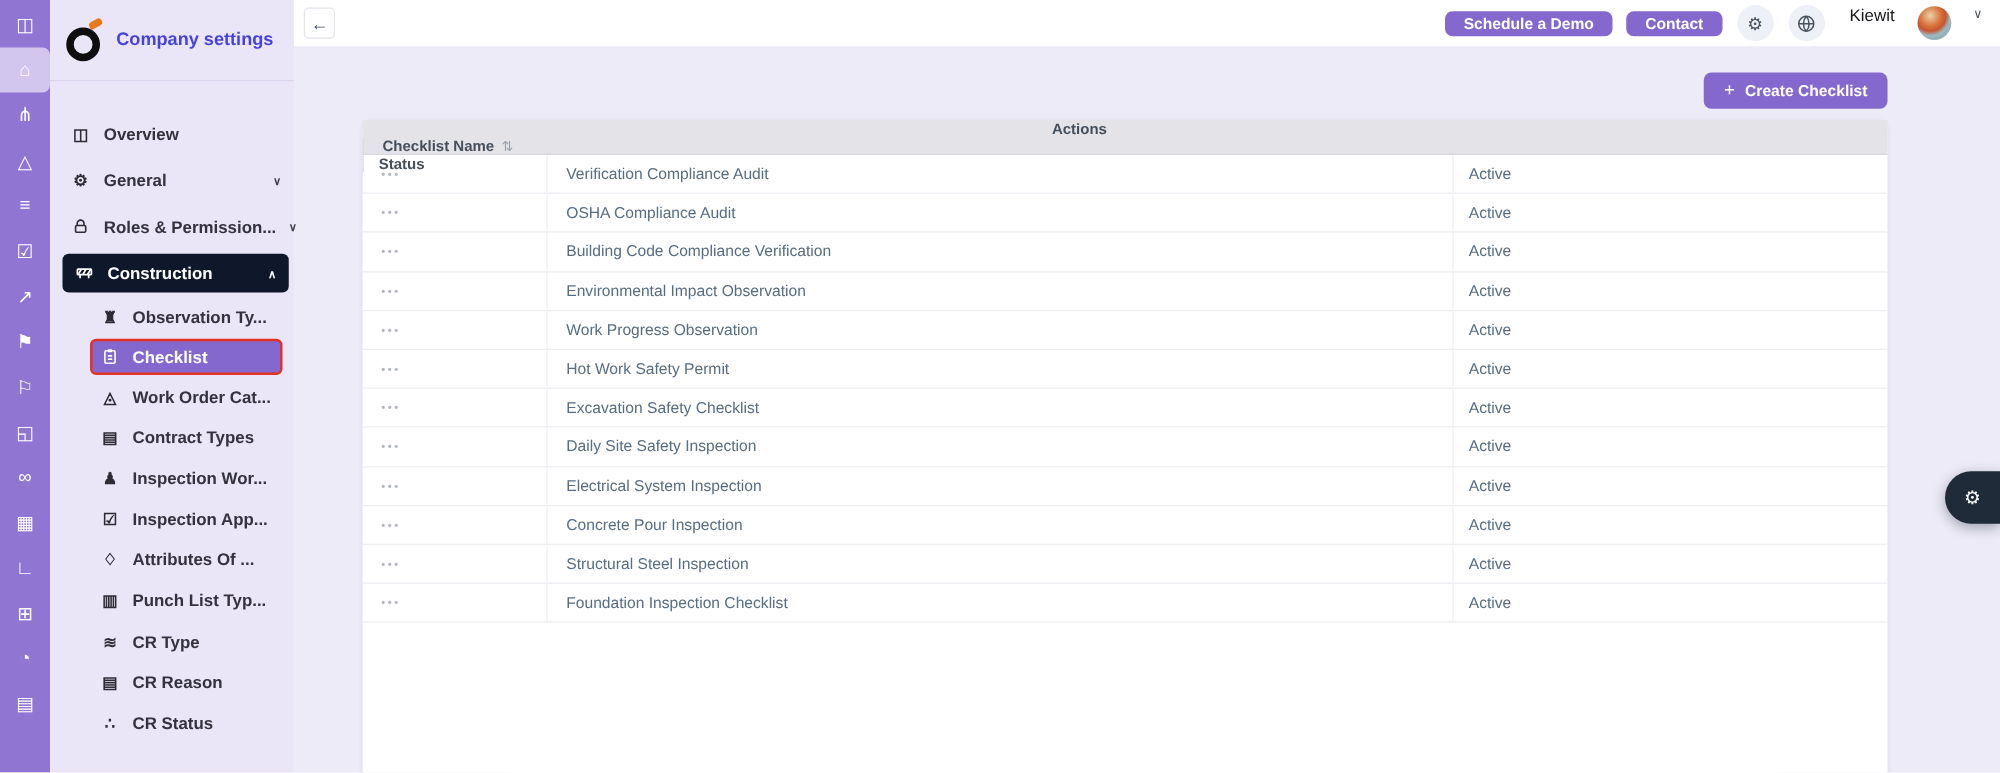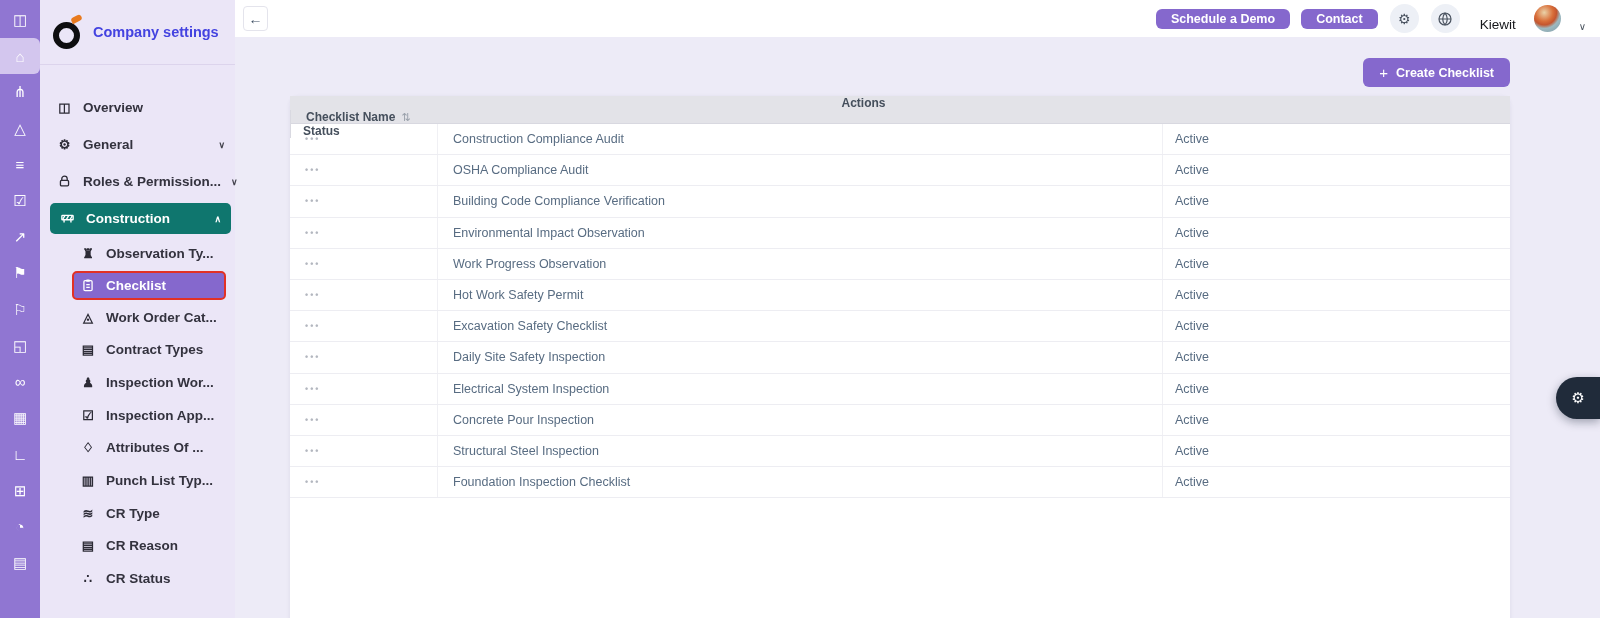--- a/index.html
+++ b/index.html
@@ -16,35 +16,35 @@
   .sidebar-header { height:65px; display:flex; align-items:center; padding-left:13px; gap:10px; border-bottom:1px solid #dcd4ec; }
   .logo { position:relative; width:30px; height:32px; flex:0 0 auto; }
   .logo-ring { display:block; width:27px; height:27px; border:6px solid #0e0e10; border-radius:50%; margin-top:6px; }
   .logo-leaf { position:absolute; top:0; right:1px; width:11px; height:6px; background:#e87a1e; border-radius:6px 6px 6px 0; transform:rotate(-28deg); }
   .brand-title { color:#4443e0; font-weight:700; font-size:14.5px; }
 
   .menu { padding-top:24px; }
   .menu-item { height:37px; display:flex; align-items:center; padding:0 10px 0 16px; gap:10px; color:#33323e; font-size:13.5px; font-weight:600; cursor:pointer; white-space:nowrap; }
   .menu-item .icon { width:17px; text-align:center; color:#2c2b36; font-size:13px; flex:0 0 auto; display:inline-flex; justify-content:center; }
   .menu-item .chevron { margin-left:auto; font-size:9px; color:#44434e; }
-  .menu-item.active { background:#0f766e; color:#fff; border-radius:5px; margin:3px 4px 3px 10px; padding-left:9px; height:31px; }
+  .menu-item.active { background:#0f172a; color:#fff; border-radius:5px; margin:3px 4px 3px 10px; padding-left:9px; height:31px; }
   .menu-item.active .icon, .menu-item.active .chevron { color:#fff; }
 
   .sub-item { height:32.7px; display:flex; align-items:center; padding-left:40px; gap:10px; color:#33323e; font-size:13.5px; font-weight:600; cursor:pointer; white-space:nowrap; }
   .sub-item .icon { width:16px; text-align:center; color:#2c2b36; font-size:13px; flex:0 0 auto; display:inline-flex; justify-content:center; }
   .sub-item.active { background:#8568cd; border:2px solid #e23125; border-radius:5px; margin:1px 9px 1px 32px; padding-left:6px; height:29px; color:#fff; }
   .sub-item.active .icon { color:#fff; }
 
   
   #topbar { position:absolute; left:235px; right:0; top:0; height:37px; background:#ffffff; display:flex; align-items:center; padding:0 14px 0 8px; z-index:2; }
   .back-btn { width:25px; height:25px; border:1px solid #e4e4ec; border-radius:4px; background:#fff; display:flex; align-items:center; justify-content:center; color:#3e4f63; font-size:14px; cursor:pointer; }
   .topbar-right { margin-left:auto; display:flex; align-items:center; }
   .pill-btn { height:20px; padding:0 15px; background:#8568cd; color:#fff; border:none; border-radius:6px; font-size:12.5px; font-weight:700; margin-left:11px; cursor:pointer; font-family:inherit; white-space:nowrap; }
   .circle-btn { width:29px; height:29px; border-radius:50%; background:#edf0f6; display:flex; align-items:center; justify-content:center; color:#49525f; font-size:14px; margin-left:12px; cursor:pointer; }
-  .user-menu { display:flex; align-items:flex-end; margin-left:20px; gap:18px; cursor:pointer; }
+  .user-menu { display:flex; align-items:flex-start; margin-left:20px; gap:18px; cursor:pointer; }
   .user-name { font-size:13.5px; color:#15161a; }
   .avatar { width:27px; height:27px; border-radius:50%; background:radial-gradient(circle at 38% 28%, #ead2a8 0%, #d96f3a 34%, #c4562f 48%, #9db9c0 62%, #7d9aa6 100%); }
   .user-chevron { color:#4c5560; font-size:10px; }
 
   
   #main { position:absolute; left:235px; right:0; top:37px; bottom:0; background:#edebf7; }
   .create-btn { position:absolute; top:21px; right:90px; height:29px; display:flex; align-items:center; gap:8px; padding:0 16px; background:#8568cd; color:#fff; border:none; border-radius:6px; font-size:12.5px; font-weight:700; cursor:pointer; font-family:inherit; }
   .create-btn .plus { font-size:15px; font-weight:400; }
 
   .card { position:absolute; left:55px; top:59px; width:1220px; bottom:-10px; background:#fff; border-radius:8px 8px 0 0; box-shadow:0 1px 4px rgba(40,40,80,0.08); }
@@ -256,21 +256,21 @@
         <span>Checklist Name</span>
         <span class="sort-icon">⇅</span>
       </div>
       <div class="col-status">Status</div>
     </div>
     <div id="table-body">
         <div class="trow">
           <div class="col-actions">
             <span class="dots-btn">•••</span>
           </div>
-          <div class="col-name">Construction Compliance Audit</div>
+          <div class="col-name">Verification Compliance Audit</div>
           <div class="col-status">Active</div>
         </div>
         <div class="trow">
           <div class="col-actions">
             <span class="dots-btn">•••</span>
           </div>
           <div class="col-name">OSHA Compliance Audit</div>
           <div class="col-status">Active</div>
         </div>
         <div class="trow">

